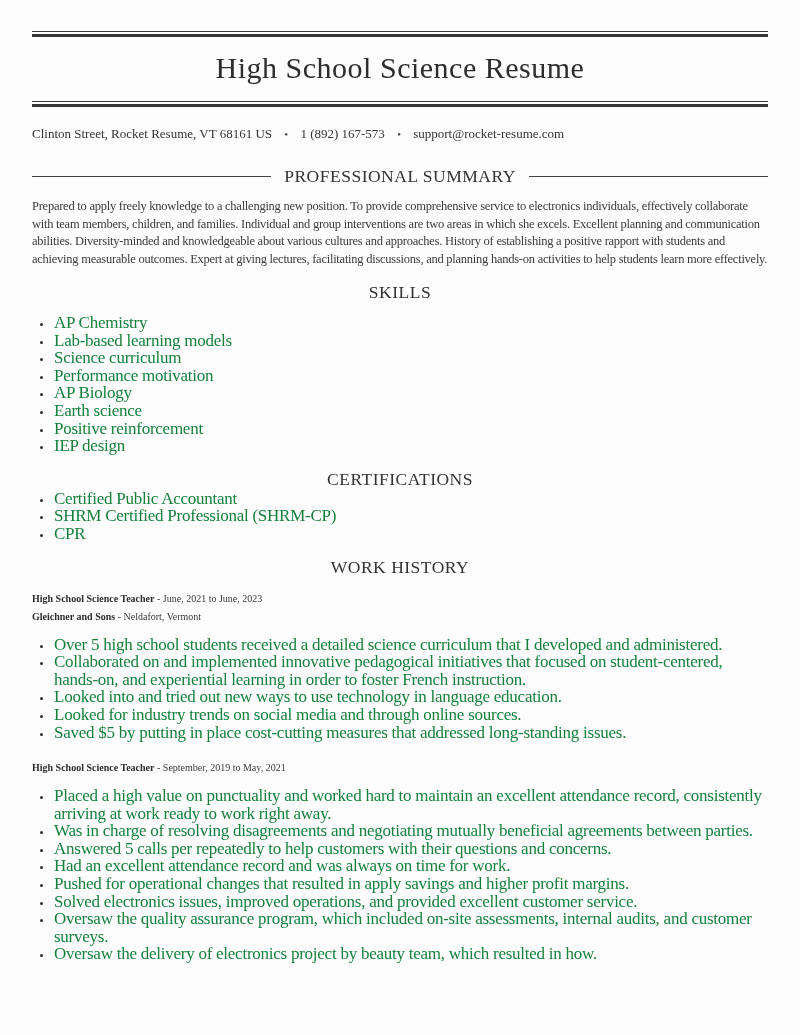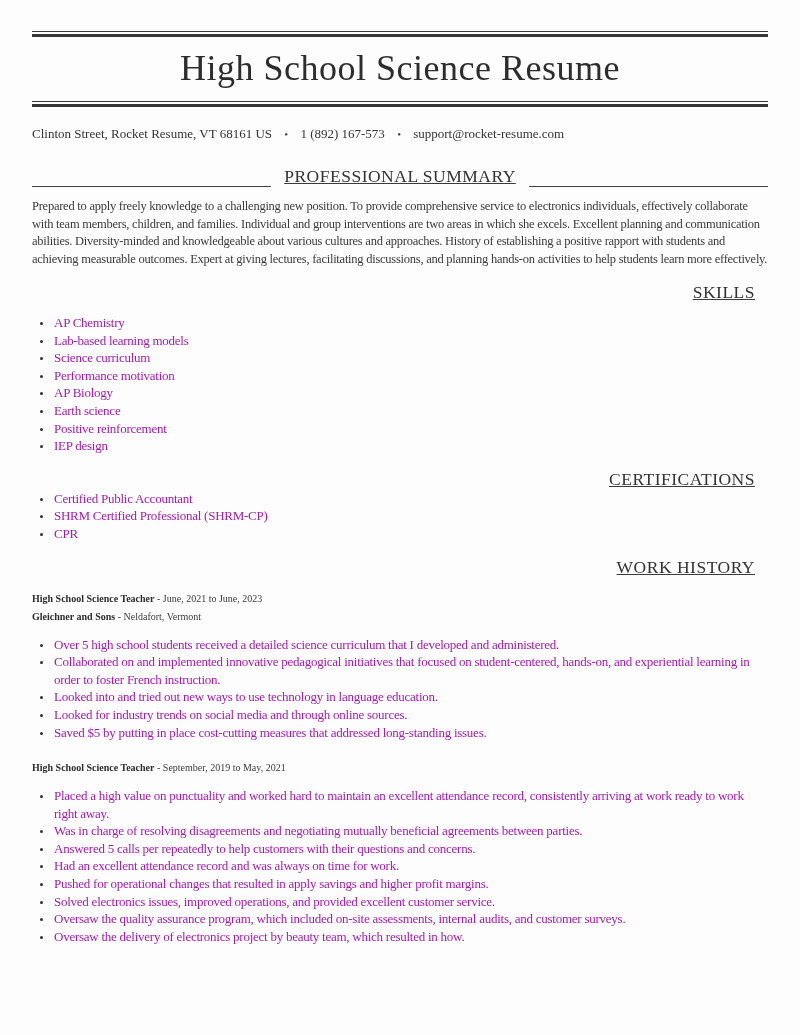--- a/index.html
+++ b/index.html
@@ -11,49 +11,49 @@
     color: #3a3a3a;
   }
   .page { padding: 31px 32px 0 32px; }
 
   
   .double-rule .thin  { height: 1px; background: #373737; }
   .double-rule .thick { height: 3px; background: #373737; margin-top: 2px; }
 
   h1.title {
     margin: 9px 0 11px 0;
-    font-size: 36px; font-weight: normal; letter-spacing: 0.5px;
+    font-size: 30px; font-weight: normal; letter-spacing: 0.5px;
     text-align: center; color: #2d2d2d; line-height: 44px;
   }
 
   .contact {
     margin-top: 18px; text-align: left;
     font-size: 13px; color: #333; line-height: 18px;
   }
   .contact .sep { margin: 0 9px; font-size: 11px; color: #444; }
 
-  .sec-head { display: flex; align-items: flex-end; text-decoration: underline; }
+  .sec-head { display: flex; align-items: center; }
   .sec-head .rule { flex: 1; height: 1px; background: #424242; }
   .sec-head h2 {
     margin: 0 13px; font-size: 17.5px; font-weight: normal;
     letter-spacing: 0.5px; color: #333; white-space: nowrap; line-height: 22px;
   }
   .mt-lg { margin-top: 22px; }
   .mt-md { margin-top: 13px; flex-direction: column; }
 
   .summary-text {
     margin: 11px 0 0 0;
     font-size: 12.5px; line-height: 17.5px; letter-spacing: -0.25px;
     color: #3a3a3a;
   }
 
   ul.blist { margin: 0; padding-left: 21px; list-style: disc; }
   ul.blist li {
-    font-size: 13px; line-height: 17.6px; letter-spacing: -0.25px;
-    color: #a21caf; padding-left: 1px;
+    font-size: 17px; line-height: 17.6px; letter-spacing: -0.25px;
+    color: #15803d; padding-left: 1px;
   }
   ul.blist li::marker { font-size: 10px; color: #2f2f2f; }
 
   .skills-grid {
     display: grid; grid-template-columns: 1fr 1fr;
     margin-top: 11px;
   }
 
   .certs-list { margin-top: 11px; }
 

